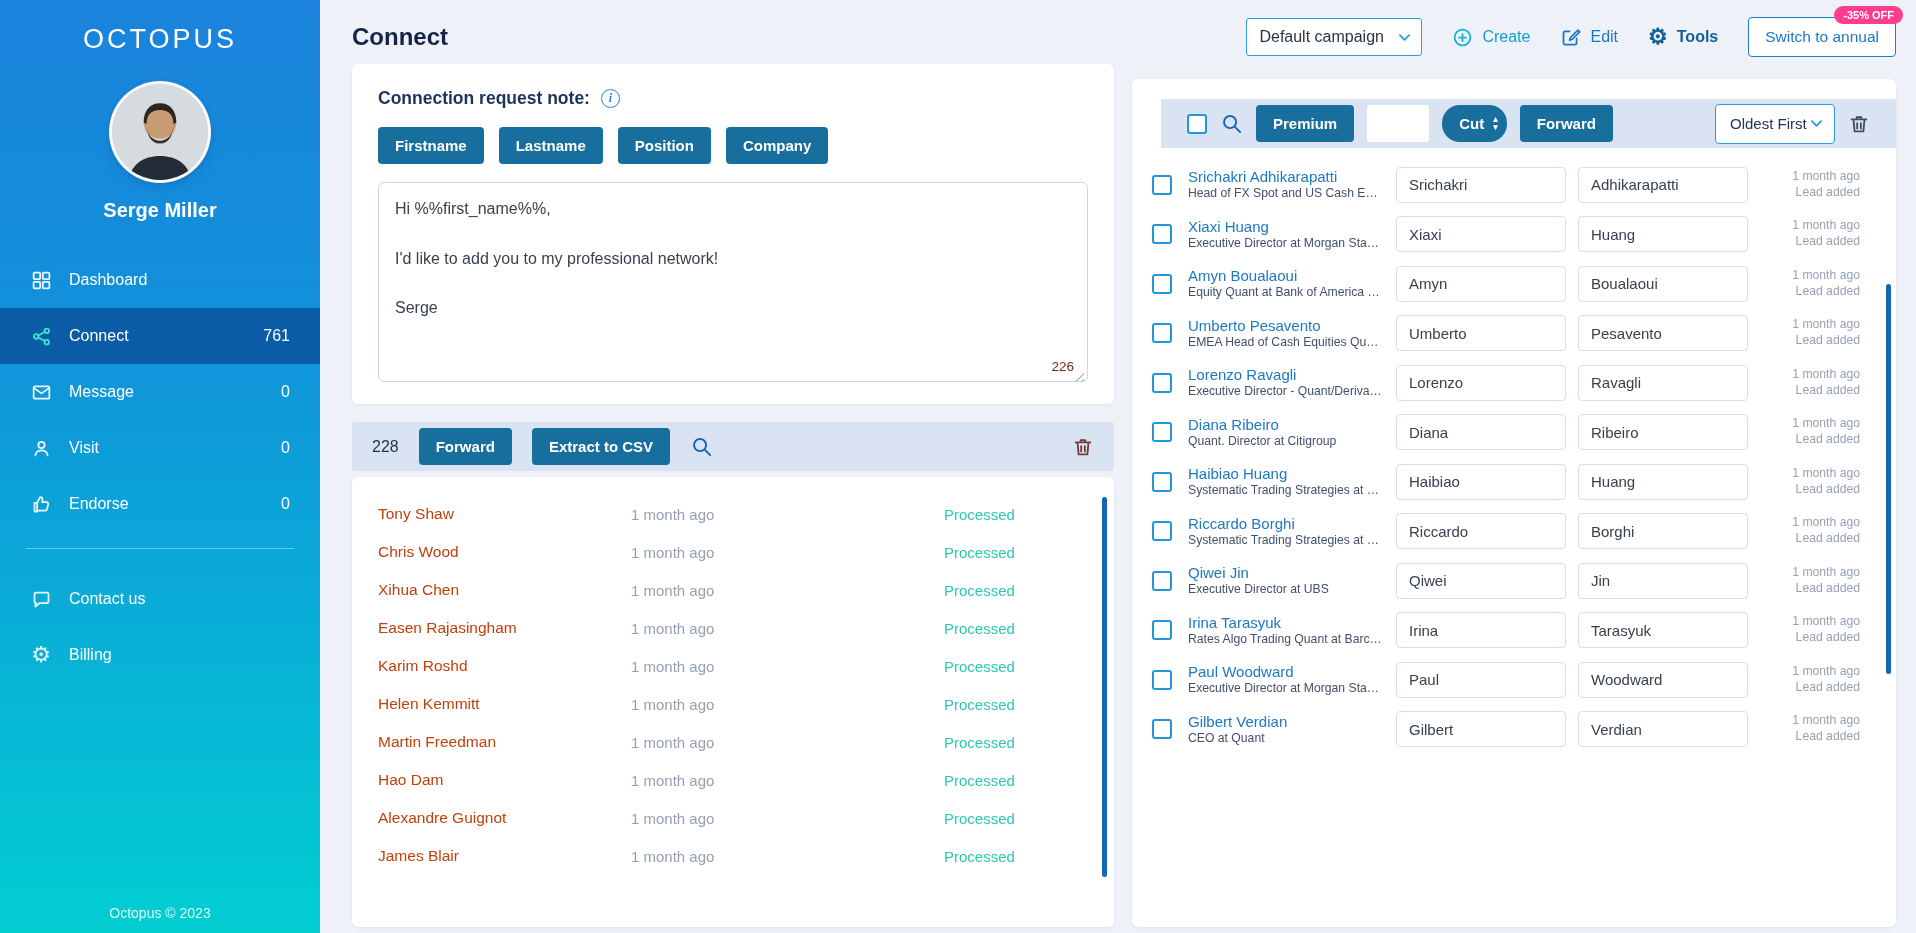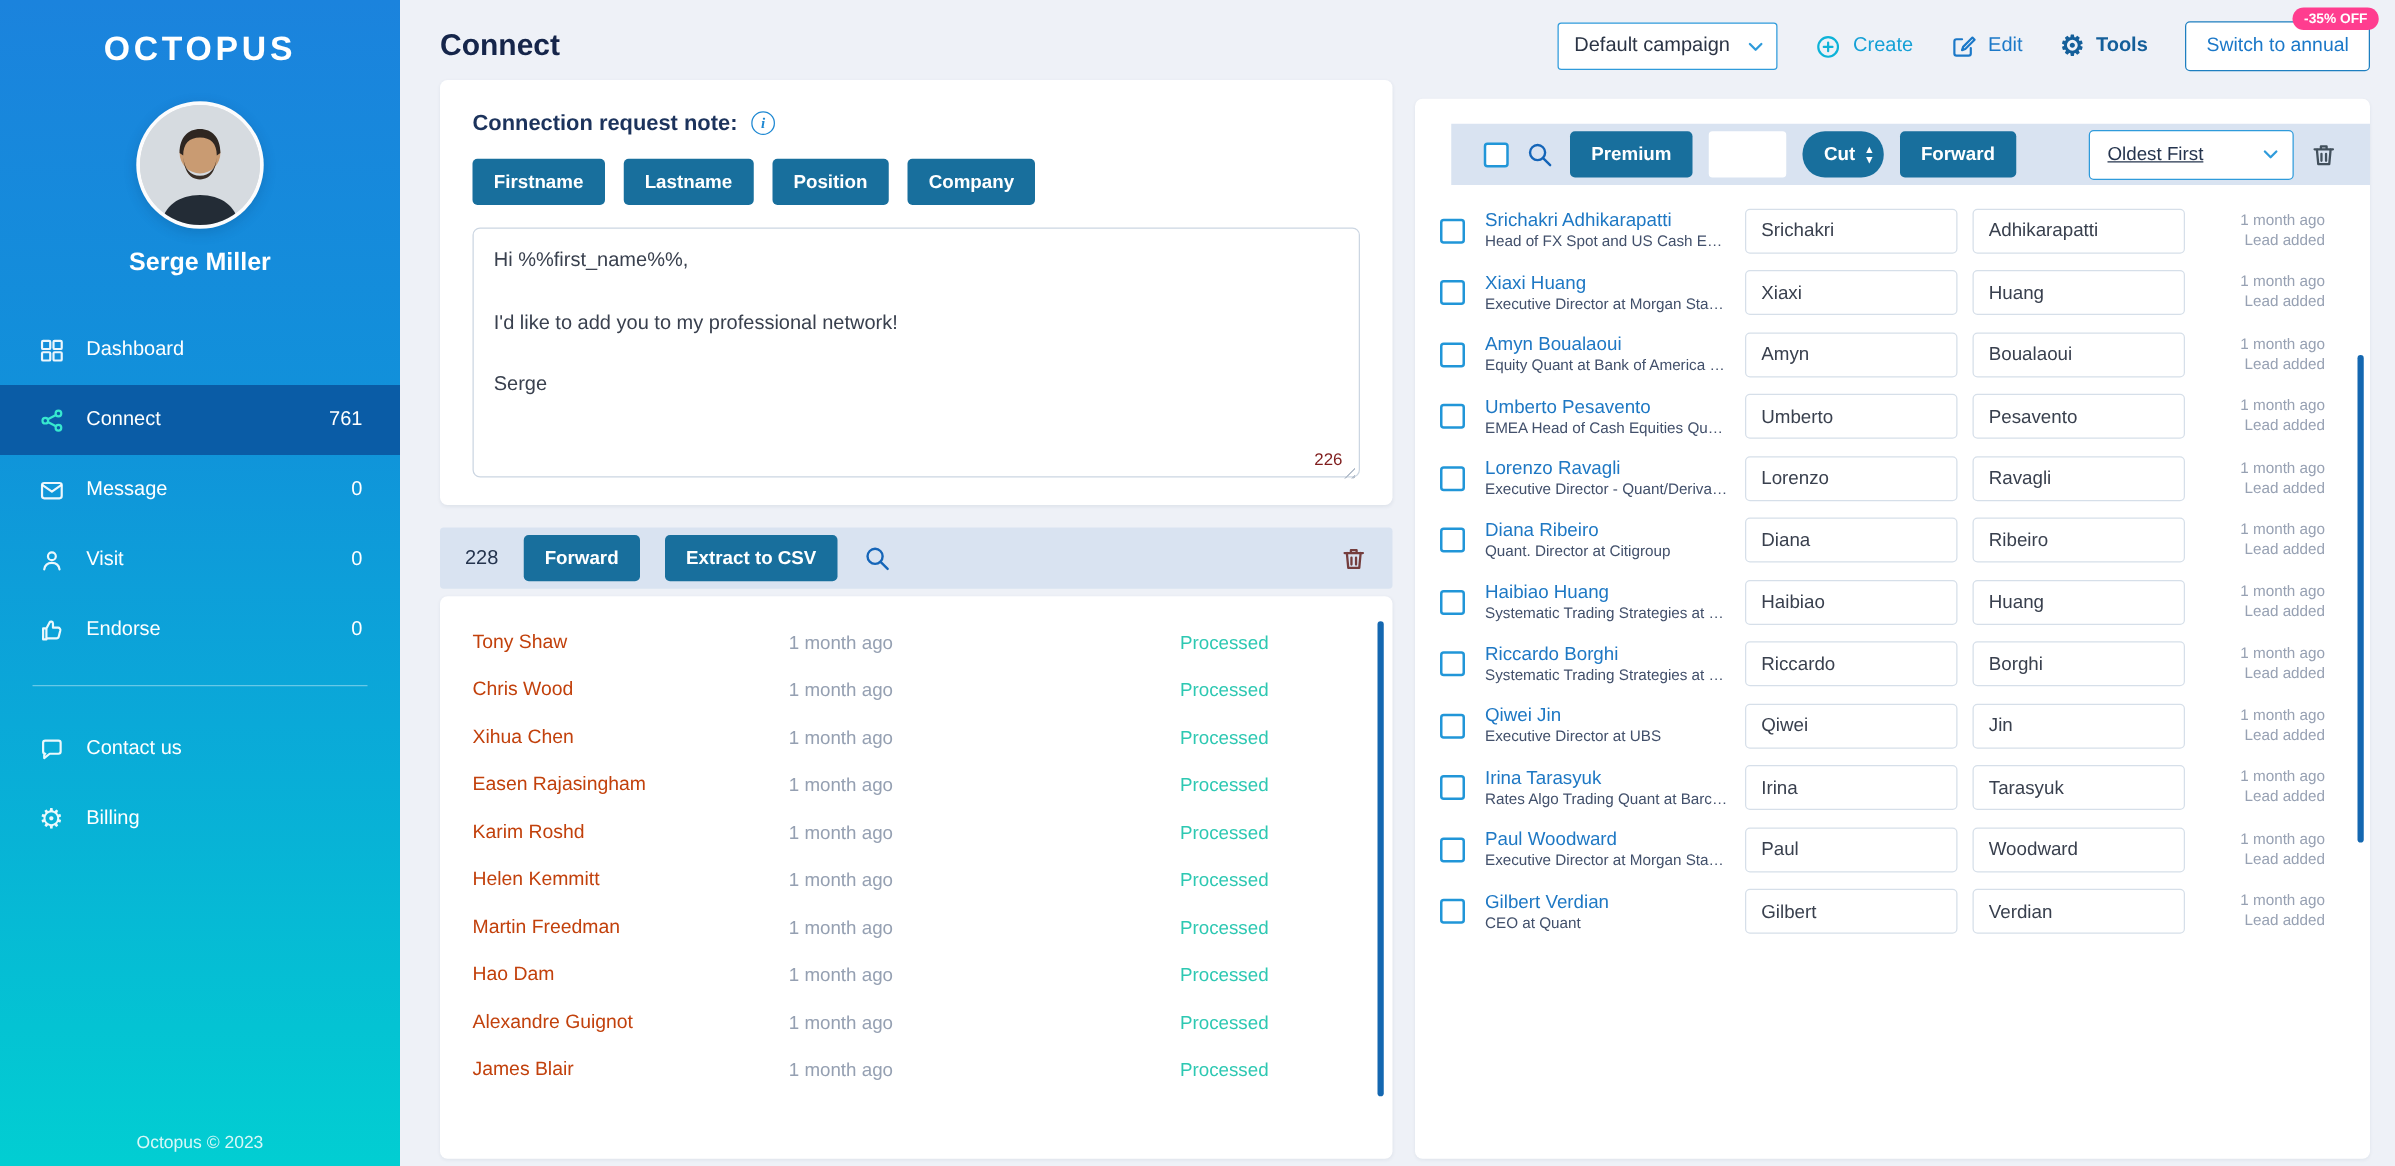--- a/index.html
+++ b/index.html
@@ -10,21 +10,21 @@
     background:#eef1f7; display:flex; color:#39404e;
   }
   .svgi { fill:none; stroke:currentColor; stroke-width:2; stroke-linecap:round; stroke-linejoin:round; display:block; }
 
   
   .sidebar {
     flex:0 0 320px; width:320px; position:relative; color:#fff;
     background:linear-gradient(180deg,#1b83dd 0%, #1191da 35%, #0aa9d8 62%, #04c3d3 88%, #02ced2 100%);
     display:flex; flex-direction:column;
   }
-  .logo { padding:24px 0 4px; text-align:center; font-size:27px; font-weight:bold; letter-spacing:3px; }
+  .logo { padding:24px 0 4px; text-align:center; font-size:27px; font-weight:normal; letter-spacing:3px; }
   .avatar-wrap { width:102px; height:102px; border-radius:50%; overflow:hidden; margin:22px auto 0;
     border:3px solid rgba(255,255,255,0.92); box-shadow:0 3px 10px rgba(0,40,80,0.18); background:#d6dbe0; }
   .user-name { text-align:center; font-size:20px; font-weight:bold; margin:16px 0 24px; }
   .menu { margin-top:6px; }
   .menu-item { height:56px; display:flex; align-items:center; padding:0 30px; font-size:16px; cursor:pointer; }
   .menu-item .mi-icon { width:22px; height:22px; margin-right:17px; color:rgba(255,255,255,0.92); display:flex; align-items:center; justify-content:center; }
   .menu-item .mi-label { flex:1; }
   .menu-item .mi-count { font-size:16px; }
   .menu-item.active { background:#0a5ca6; }
   .menu-item.active .mi-icon { color:#37e8cf; }
@@ -103,22 +103,22 @@
     font-family:inherit; border:none; border-radius:0 3px 3px 0; cursor:pointer; }
   .email-check { display:flex; align-items:center; gap:10px; margin-left:30px; font-size:15px; color:#3c4a63; }
   .checkbox { width:20px; height:20px; border:2px solid #2196d8; border-radius:3px; background:#fff; cursor:pointer; flex:0 0 auto; }
   .imp-exp { margin-left:auto; display:flex; gap:14px; }
   .rc-toolbar { margin-top:20px; padding:0 26px; gap:13px; flex:0 0 49px; border-radius:0;margin-left:29px; }
   .cut-input { width:62px; height:37px; border:none; border-radius:3px; background:#fff; padding:0 9px; font-size:15px; font-family:inherit; }
   .cut-btn { padding-right:9px; gap:9px;border-radius:18px; }
   .spin { display:flex; flex-direction:column; line-height:0.8; font-size:9px; letter-spacing:0; }
   .spin span::before { content:"▴"; }
   .spin span + span::before { content:"▾"; }
-  .sort-select { margin-left:auto; width:164px; height:40px; border:1.4px solid #2f9bdb; border-radius:4px; background:#fff;
-    display:flex; align-items:center; justify-content:space-between; padding:0 10px 0 14px; font-size:15px; color:#25344e; cursor:pointer;text-decoration:underline; }
+  .sort-select { margin-left:auto; width:120px; height:40px; border:1.4px solid #2f9bdb; border-radius:4px; background:#fff;
+    display:flex; align-items:center; justify-content:space-between; padding:0 10px 0 14px; font-size:15px; color:#25344e; cursor:pointer; }
   .sort-select .chev { color:#2f9bdb; }
 
   .rc-rows { flex:1; padding:12px 36px 8px 20px; overflow:hidden; }
   .contact-row { display:grid; grid-template-columns:24px minmax(0,1fr) 170px 170px 100px; column-gap:12px; align-items:center; height:49.5px; }
   .c-name { font-size:15px; color:#1e78c4; line-height:1.2; white-space:nowrap; overflow:hidden; text-overflow:ellipsis; cursor:pointer; }
   .c-sub { font-size:12.2px; color:#42506b; line-height:1.25; white-space:nowrap; overflow:hidden; text-overflow:ellipsis; }
   .c-input { height:36px; border:1px solid #d6dfe9; border-radius:4px; padding:0 12px; font-size:15px; color:#39404e;
     width:100%; background:#fff; font-family:inherit; }
   .c-meta { text-align:right; font-size:12.2px; color:#97a1b3; line-height:1.3; }
 </style>

